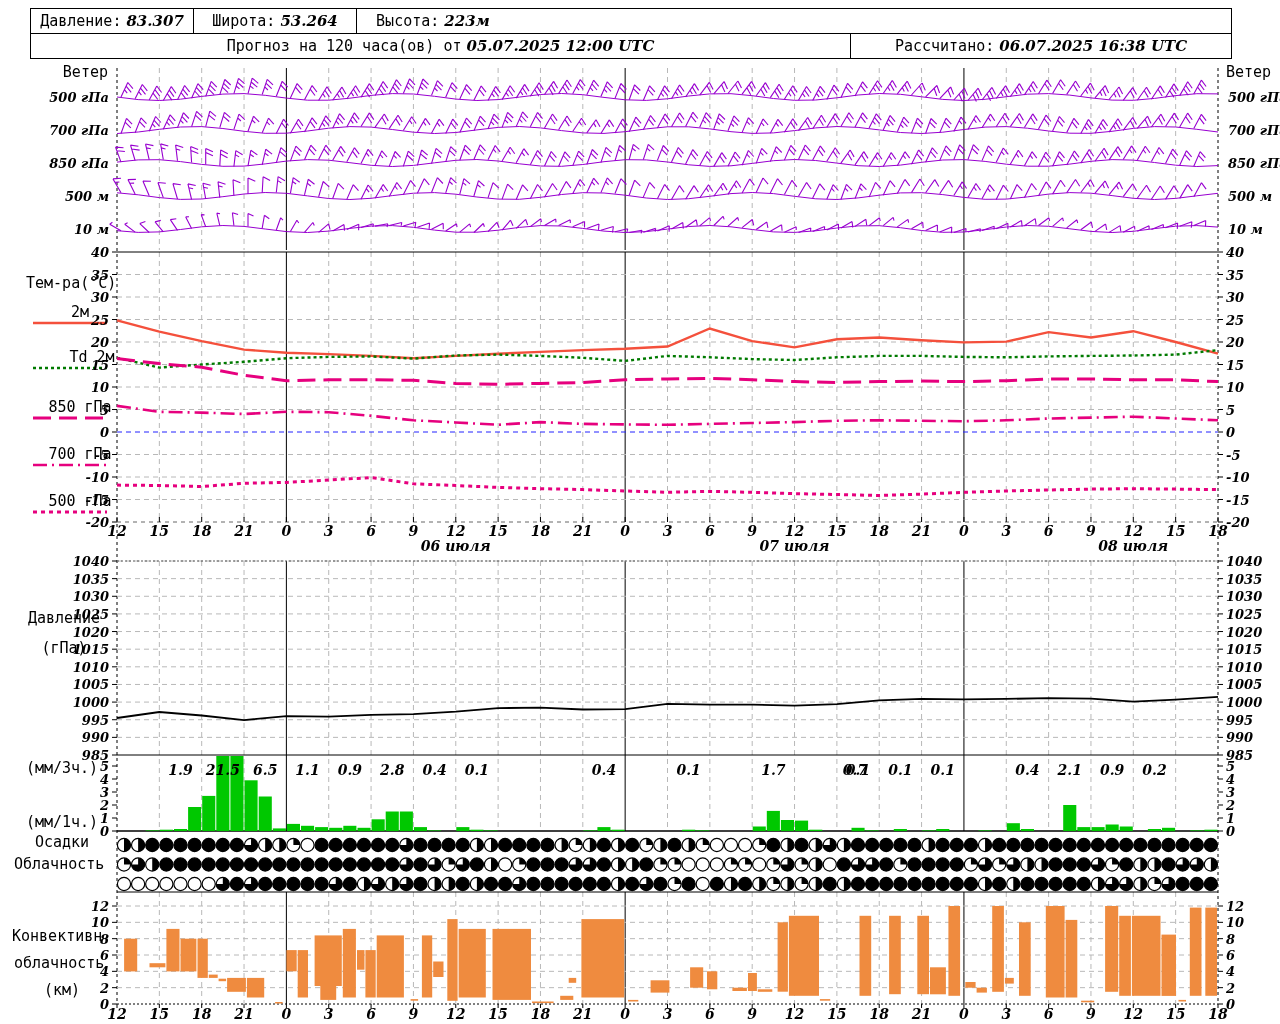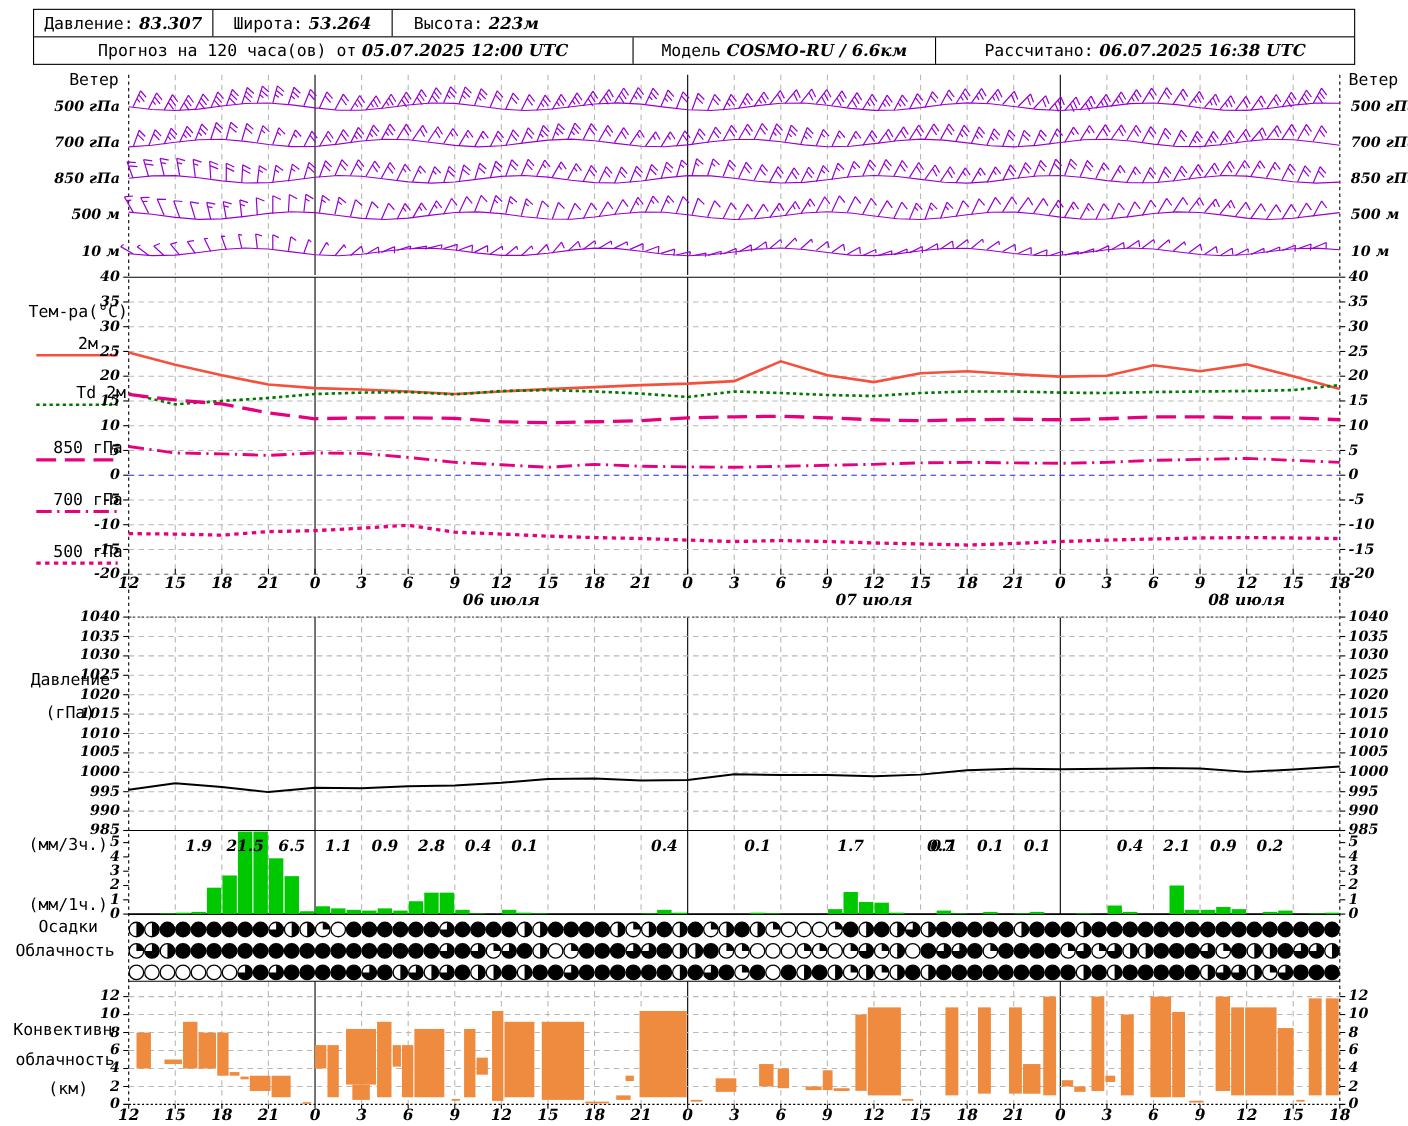--- a/index.html
+++ b/index.html
@@ -42,24 +42,20 @@
       </div>
       <div class="hcell w140">
         <span>Высота:</span>
         <span class="v">223м</span>
       </div>
     </div>
     <div class="hrow second">
       <div class="hcell grow">
         <span>Прогноз на 120 часа(ов) от</span>
         <span class="v">05.07.2025 12:00 UTC</span>
-      </div>
-      <div class="hcell w262">
-        <span>Модель</span>
-        <span class="v">COSMO-RU / 6.6км</span>
       </div>
       <div class="hcell w368">
         <span>Рассчитано:</span>
         <span class="v">06.07.2025 16:38 UTC</span>
       </div>
     </div>
   </div>
 
   <svg id="chart" width="1280" height="1024">
       <line x1="159.34615384615384" y1="68" x2="159.34615384615384" y2="250" stroke="#b8b8b8" stroke-width="1" stroke-dasharray="5 4"></line>

